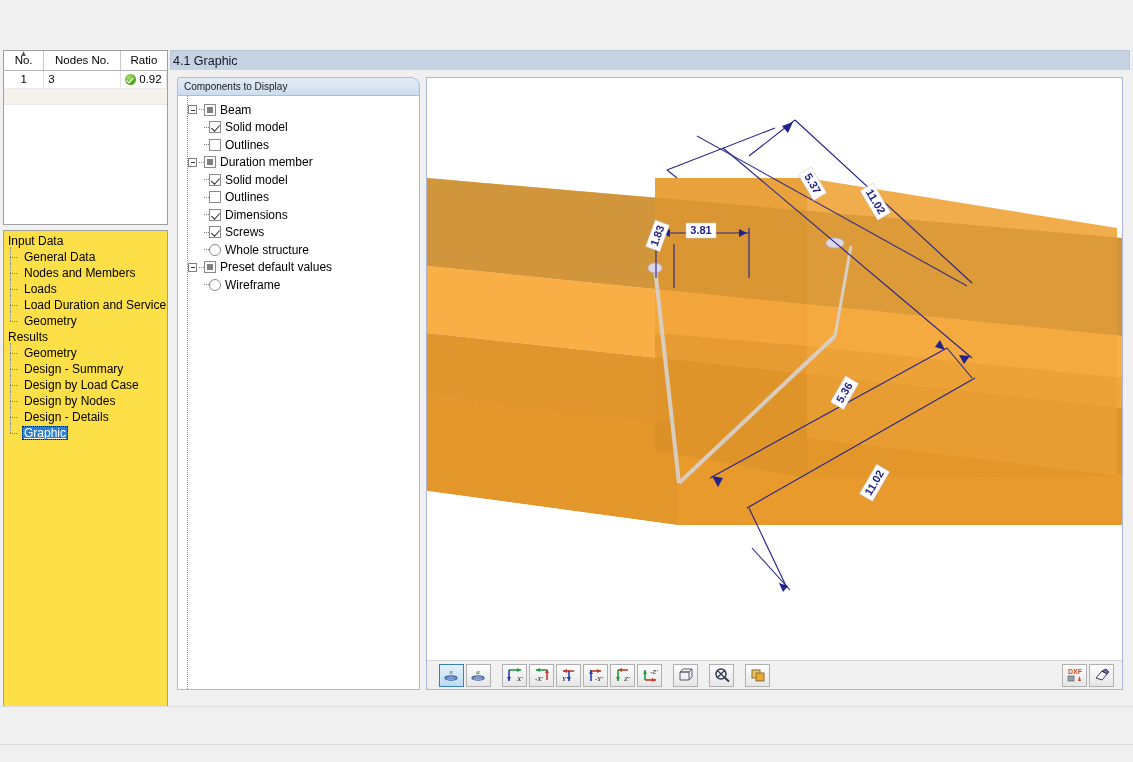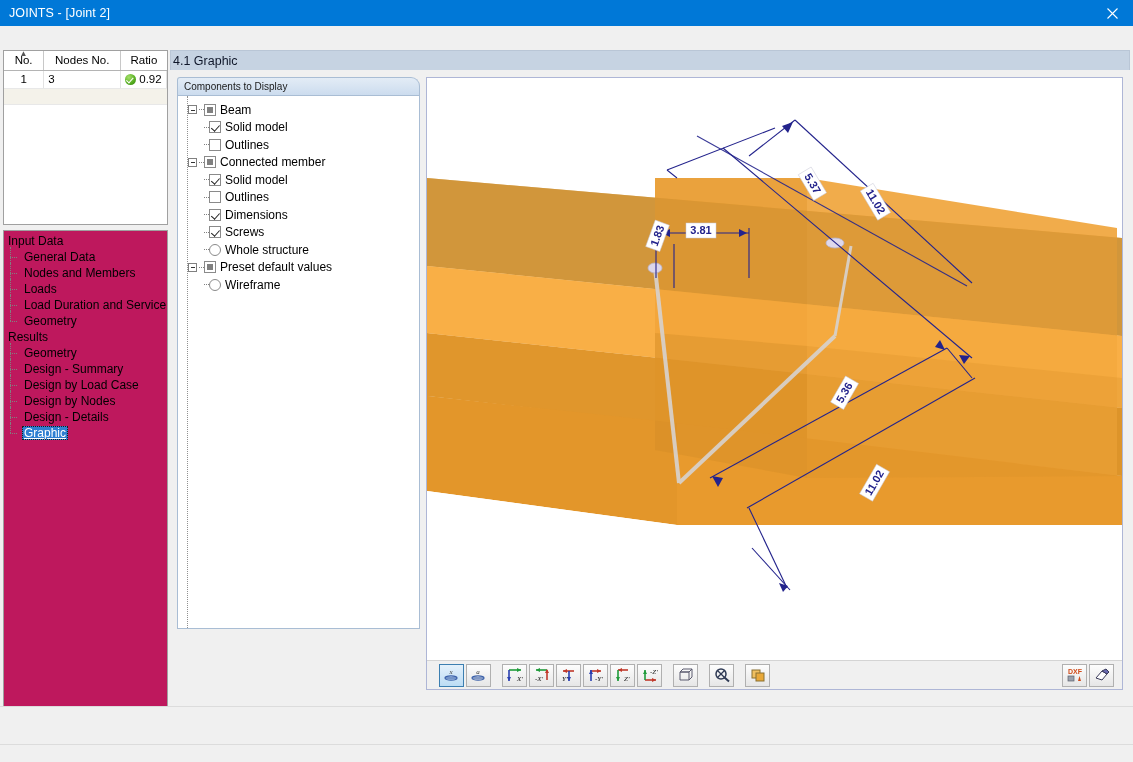--- a/index.html
+++ b/index.html
@@ -121,21 +121,21 @@
   #gridbox .emptyrow {
     height: 16px;
     background: #f4f2ea;
     border-bottom: 1px solid #e8e8e8;
   }
 
   
   #navbox {
     position: absolute; left: 0; top: 180px;
     width: 165px; height: 495px;
-    background: #be185d;
+    background: #fde047;
     border: 1px solid #a0a0a0;
     overflow: hidden;
     padding-top: 2px;
   }
   .navgroup {
     font-size: 12px;
     padding: 1px 0 1px 4px;
     color: #000;
     white-space: nowrap;
   }
@@ -220,21 +220,21 @@
     border: 1px solid #a9bdd4;
     border-bottom: none;
     border-radius: 3px 9px 0 0;
     font-size: 10px;
     color: #1a1a1a;
     padding-left: 6px;
     line-height: 17px;
   }
   #comptree {
     position: absolute; left: 0; top: 18px;
-    width: 243px; height: 534px;
+    width: 243px; height: 595px;
     background: #ffffff;
     border: 1px solid #a9bdd4;
     overflow: hidden;
     padding: 5px 0 0 6px;
   }
   .trow {
     position: relative;
     height: 17.5px;
     font-size: 12px;
     color: #000;
@@ -367,29 +367,20 @@
     width: 1133px; height: 18px;
     background: #f0f0f0;
     border-top: 1px solid #dcdcdc;
   }
 </style>
 </head>
 <body>
 
 <div id="app">
 
-  <div id="titlebar">
-    <div class="title">JOINTS - [Joint 2]</div>
-    <div class="spacer"></div>
-    <div id="closebtn">
-      <svg width="11" height="11" viewBox="0 0 11 11">
-        <path d="M0.5,0.5 L10.5,10.5 M10.5,0.5 L0.5,10.5" stroke="#ffffff" stroke-width="1.1" fill="none"></path>
-      </svg>
-    </div>
-  </div>
 
 
   <div id="leftcol">
 
     <div id="gridbox">
       <table class="grid">
         <thead>
           <tr>
             <th style="width:40px">
               <span class="caret">▲</span>
@@ -456,21 +447,21 @@
           </div>
           <div class="trow lvl1">
             <span class="hconn"></span>
             <span class="cb"></span>
             <span>Outlines</span>
           </div>
           <div class="trow lvl0">
             <span class="expander"></span>
             <span class="hconn"></span>
             <span class="grayicon"></span>
-            <span>Connected member</span>
+            <span>Duration member</span>
           </div>
           <div class="trow lvl1">
             <span class="hconn"></span>
             <span class="cb checked"></span>
             <span>Solid model</span>
           </div>
           <div class="trow lvl1">
             <span class="hconn"></span>
             <span class="cb"></span>
             <span>Outlines</span>

